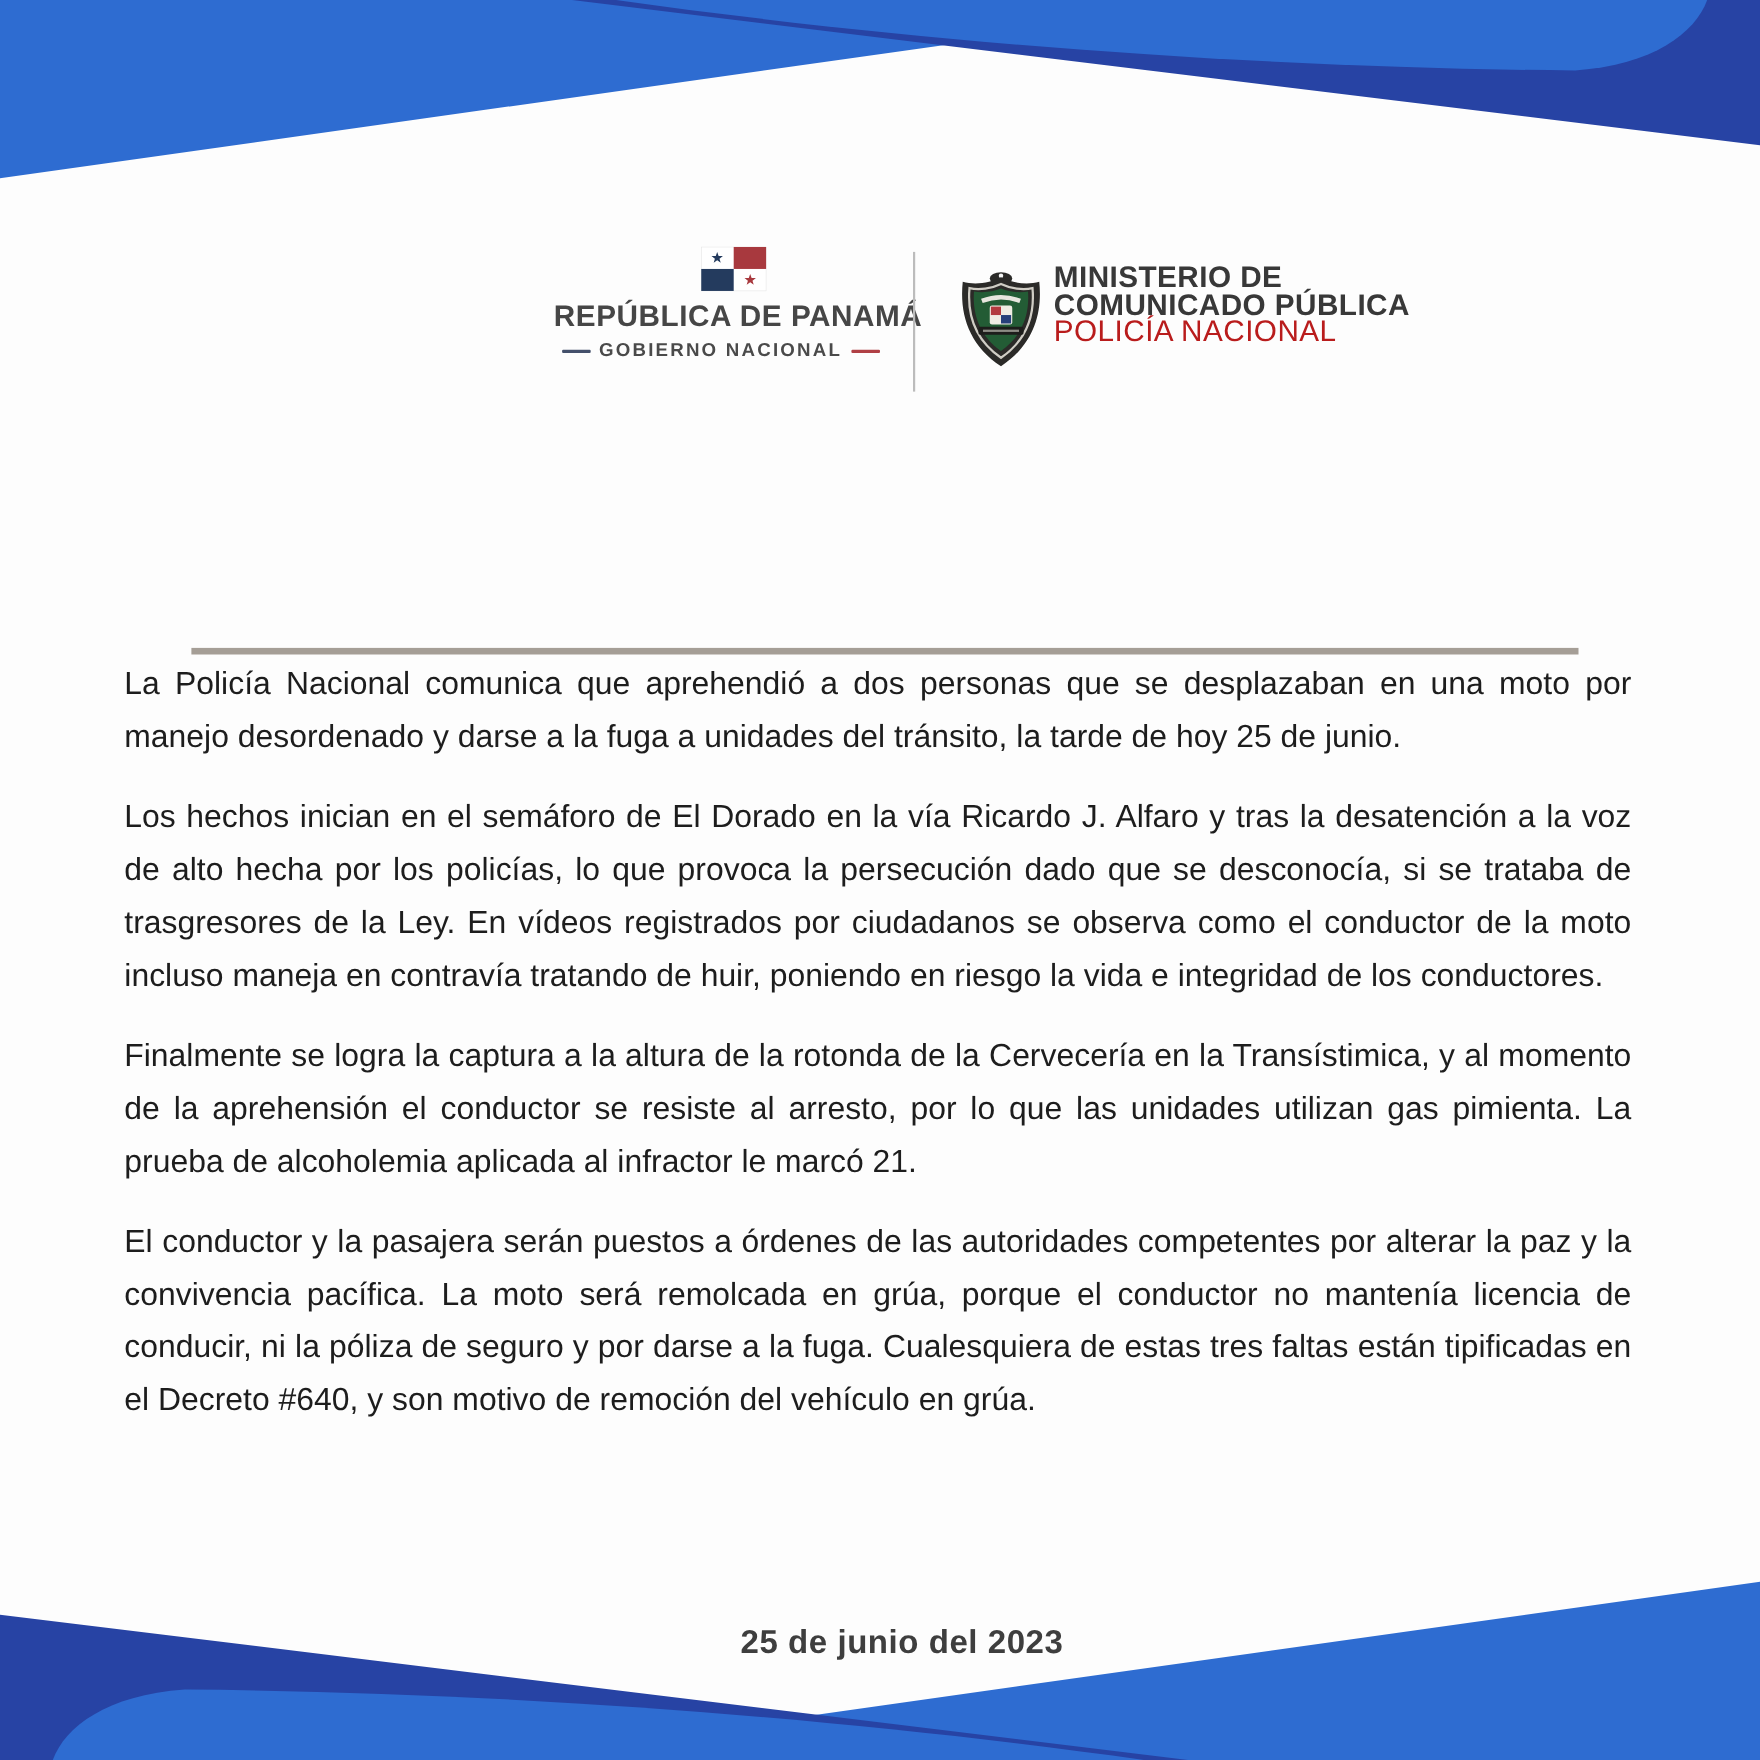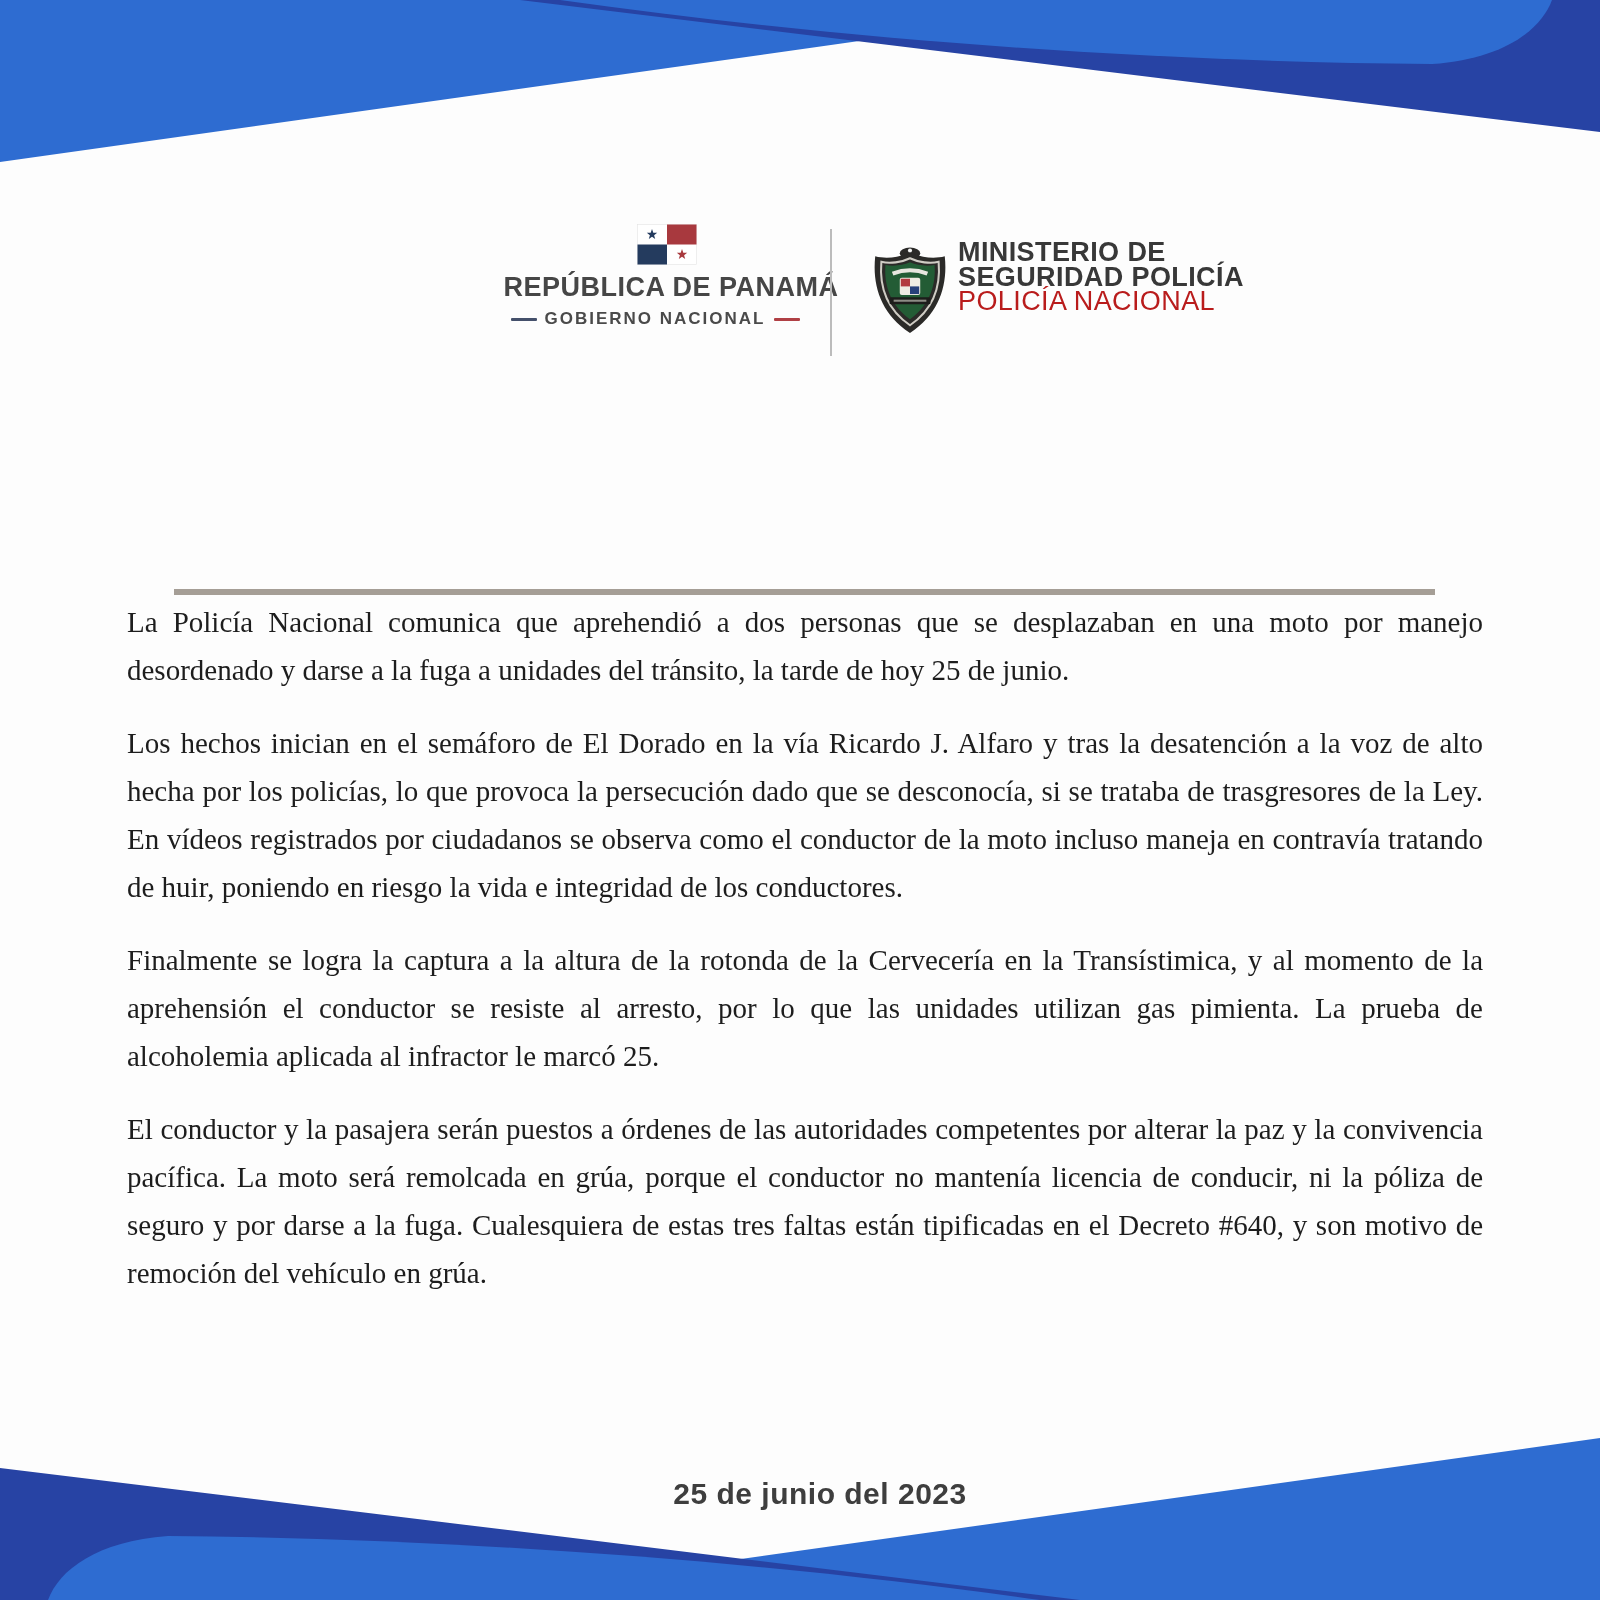--- a/index.html
+++ b/index.html
@@ -54,21 +54,21 @@
     text-shadow:1px 2px 1px rgba(70,70,70,.35);
   }
   .rule{
     position:absolute;left:174px;top:589px;width:1261px;height:6px;
     background:var(--rule,#A59E96);
   }
   .body-text{
     position:absolute;left:113px;top:598px;width:1370px;
     font-size:29px;line-height:48px;text-align:justify;color:#1d1d1d;
   }
-  .body-text p{margin:0 0 25px 14px;font-family:Liberation Serif, serif;}
+  .body-text p{margin:0 0 25px 0;}
   .doc-date{
     position:absolute;left:0;top:1477px;width:1600px;text-align:center;
     font-size:30px;font-weight:bold;color:#3e3e3e;letter-spacing:.5px;padding-left:20px;
   }
 </style>
 </head>
 <body>
 
 <div class="page">
 
@@ -111,29 +111,29 @@
     <path d="M26,27 Q43,20.5 60,27" stroke="#e8e6df" stroke-width="4" fill="none"></path>
     <rect class="sh-cream" x="33" y="31" width="20" height="17" rx="2"></rect>
     <rect class="sh-red" x="34" y="32" width="9" height="7.5"></rect>
     <rect class="sh-blue" x="43" y="39.5" width="9" height="7.5"></rect>
     <rect class="sh-band" x="23" y="50" width="40" height="7" rx="1.5"></rect>
     <rect x="27" y="52.5" width="32" height="2" fill="#8d8d85"></rect>
   </svg>
 
   <div class="ministry">
     <div class="b">MINISTERIO DE</div>
-    <div class="b">SEGURIDAD POLICÍA</div>
+    <div class="b">COMUNICADO PÚBLICA</div>
     <div class="r">POLICÍA NACIONAL</div>
   </div>
 
 
   <div class="rule"></div>
 
   <main class="body-text">
     <p>La Policía Nacional comunica que aprehendió a dos personas que se desplazaban en una moto por manejo desordenado y darse a la fuga a unidades del tránsito, la tarde de hoy 25 de junio.</p>
     <p>Los hechos inician en el semáforo de El Dorado en la vía Ricardo J.  Alfaro y tras la desatención a la voz de alto hecha por los policías, lo que provoca la persecución dado que se desconocía, si se trataba de trasgresores de la Ley.   En vídeos registrados por ciudadanos se observa como el conductor de la moto incluso maneja en contravía tratando de huir, poniendo en riesgo la vida e integridad de los conductores.</p>
-    <p>Finalmente se logra la captura a la altura de la rotonda de la Cervecería en la Transístimica, y al momento de la aprehensión el conductor se resiste al arresto, por lo que las unidades utilizan gas pimienta.  La prueba de alcoholemia aplicada al infractor le marcó 25.</p>
+    <p>Finalmente se logra la captura a la altura de la rotonda de la Cervecería en la Transístimica, y al momento de la aprehensión el conductor se resiste al arresto, por lo que las unidades utilizan gas pimienta.  La prueba de alcoholemia aplicada al infractor le marcó 21.</p>
     <p>El conductor y la pasajera serán puestos a órdenes de las autoridades competentes por alterar la paz y la convivencia pacífica.  La moto será remolcada en grúa, porque el conductor no mantenía licencia de conducir, ni la póliza de seguro y por darse a la fuga.  Cualesquiera de estas tres faltas están tipificadas en el Decreto #640, y son motivo de remoción del vehículo en grúa.</p>
   </main>
 
   <div class="doc-date">25 de junio del 2023</div>
 
 </div>
 
 </body></html>

